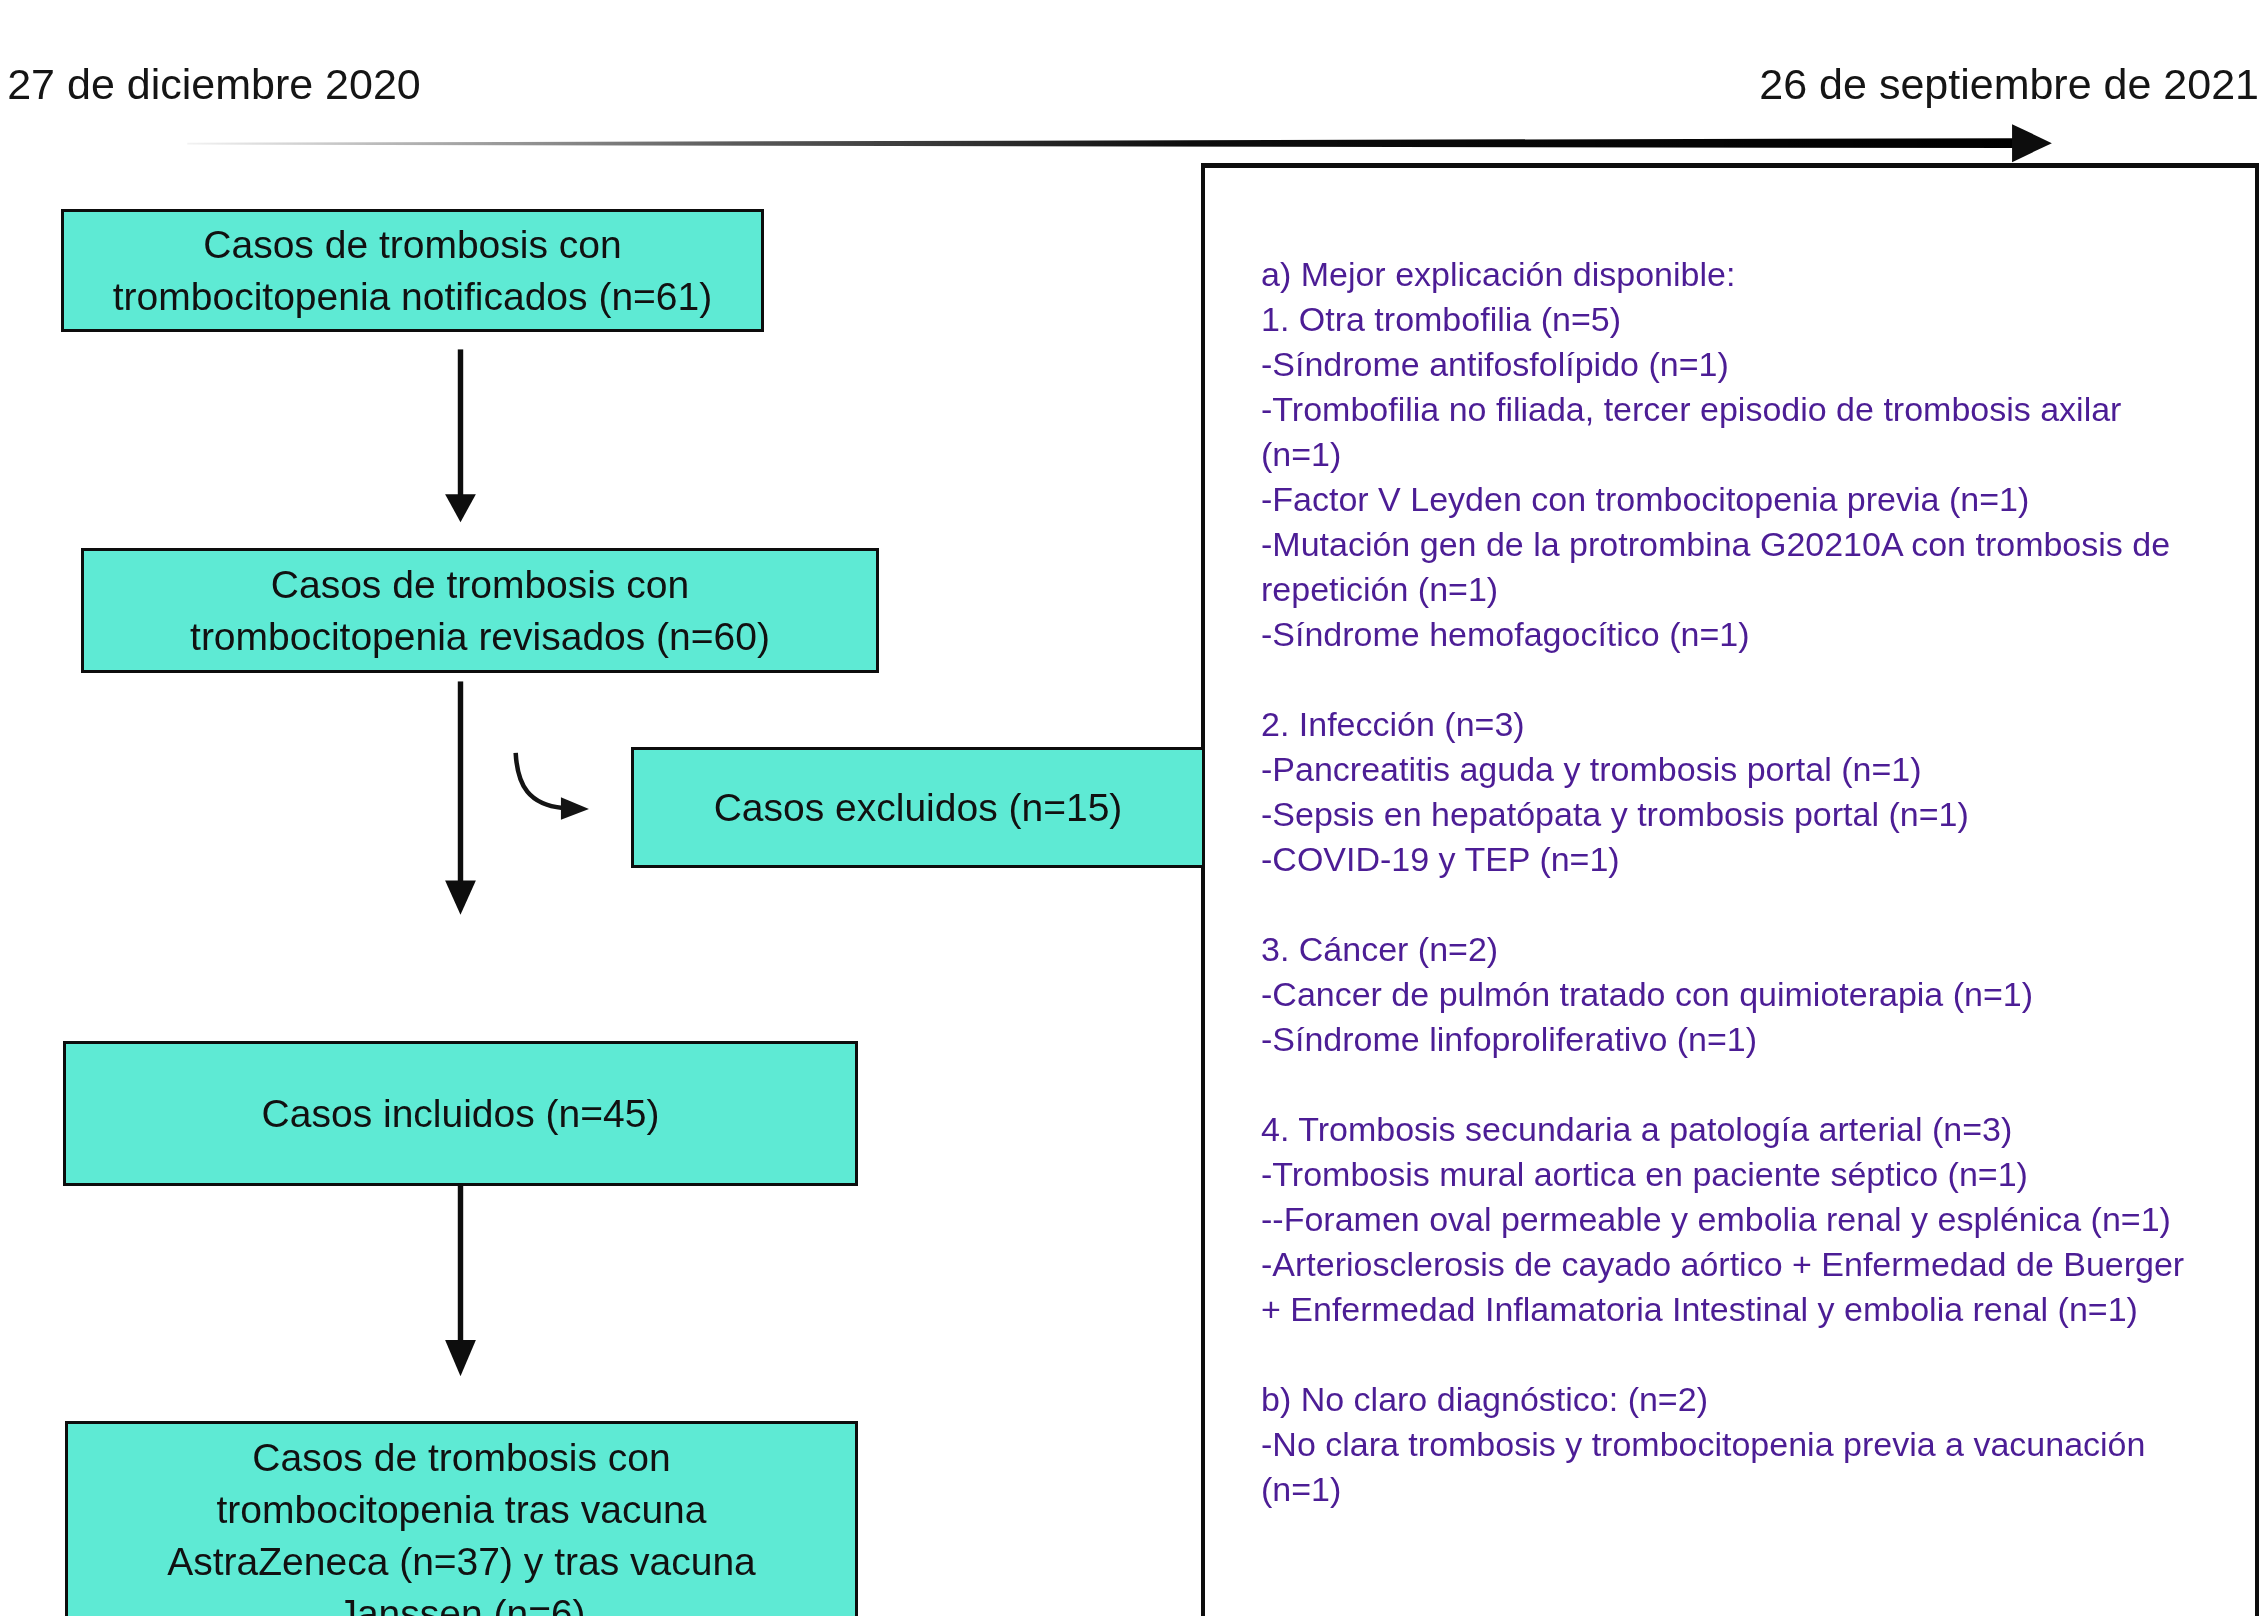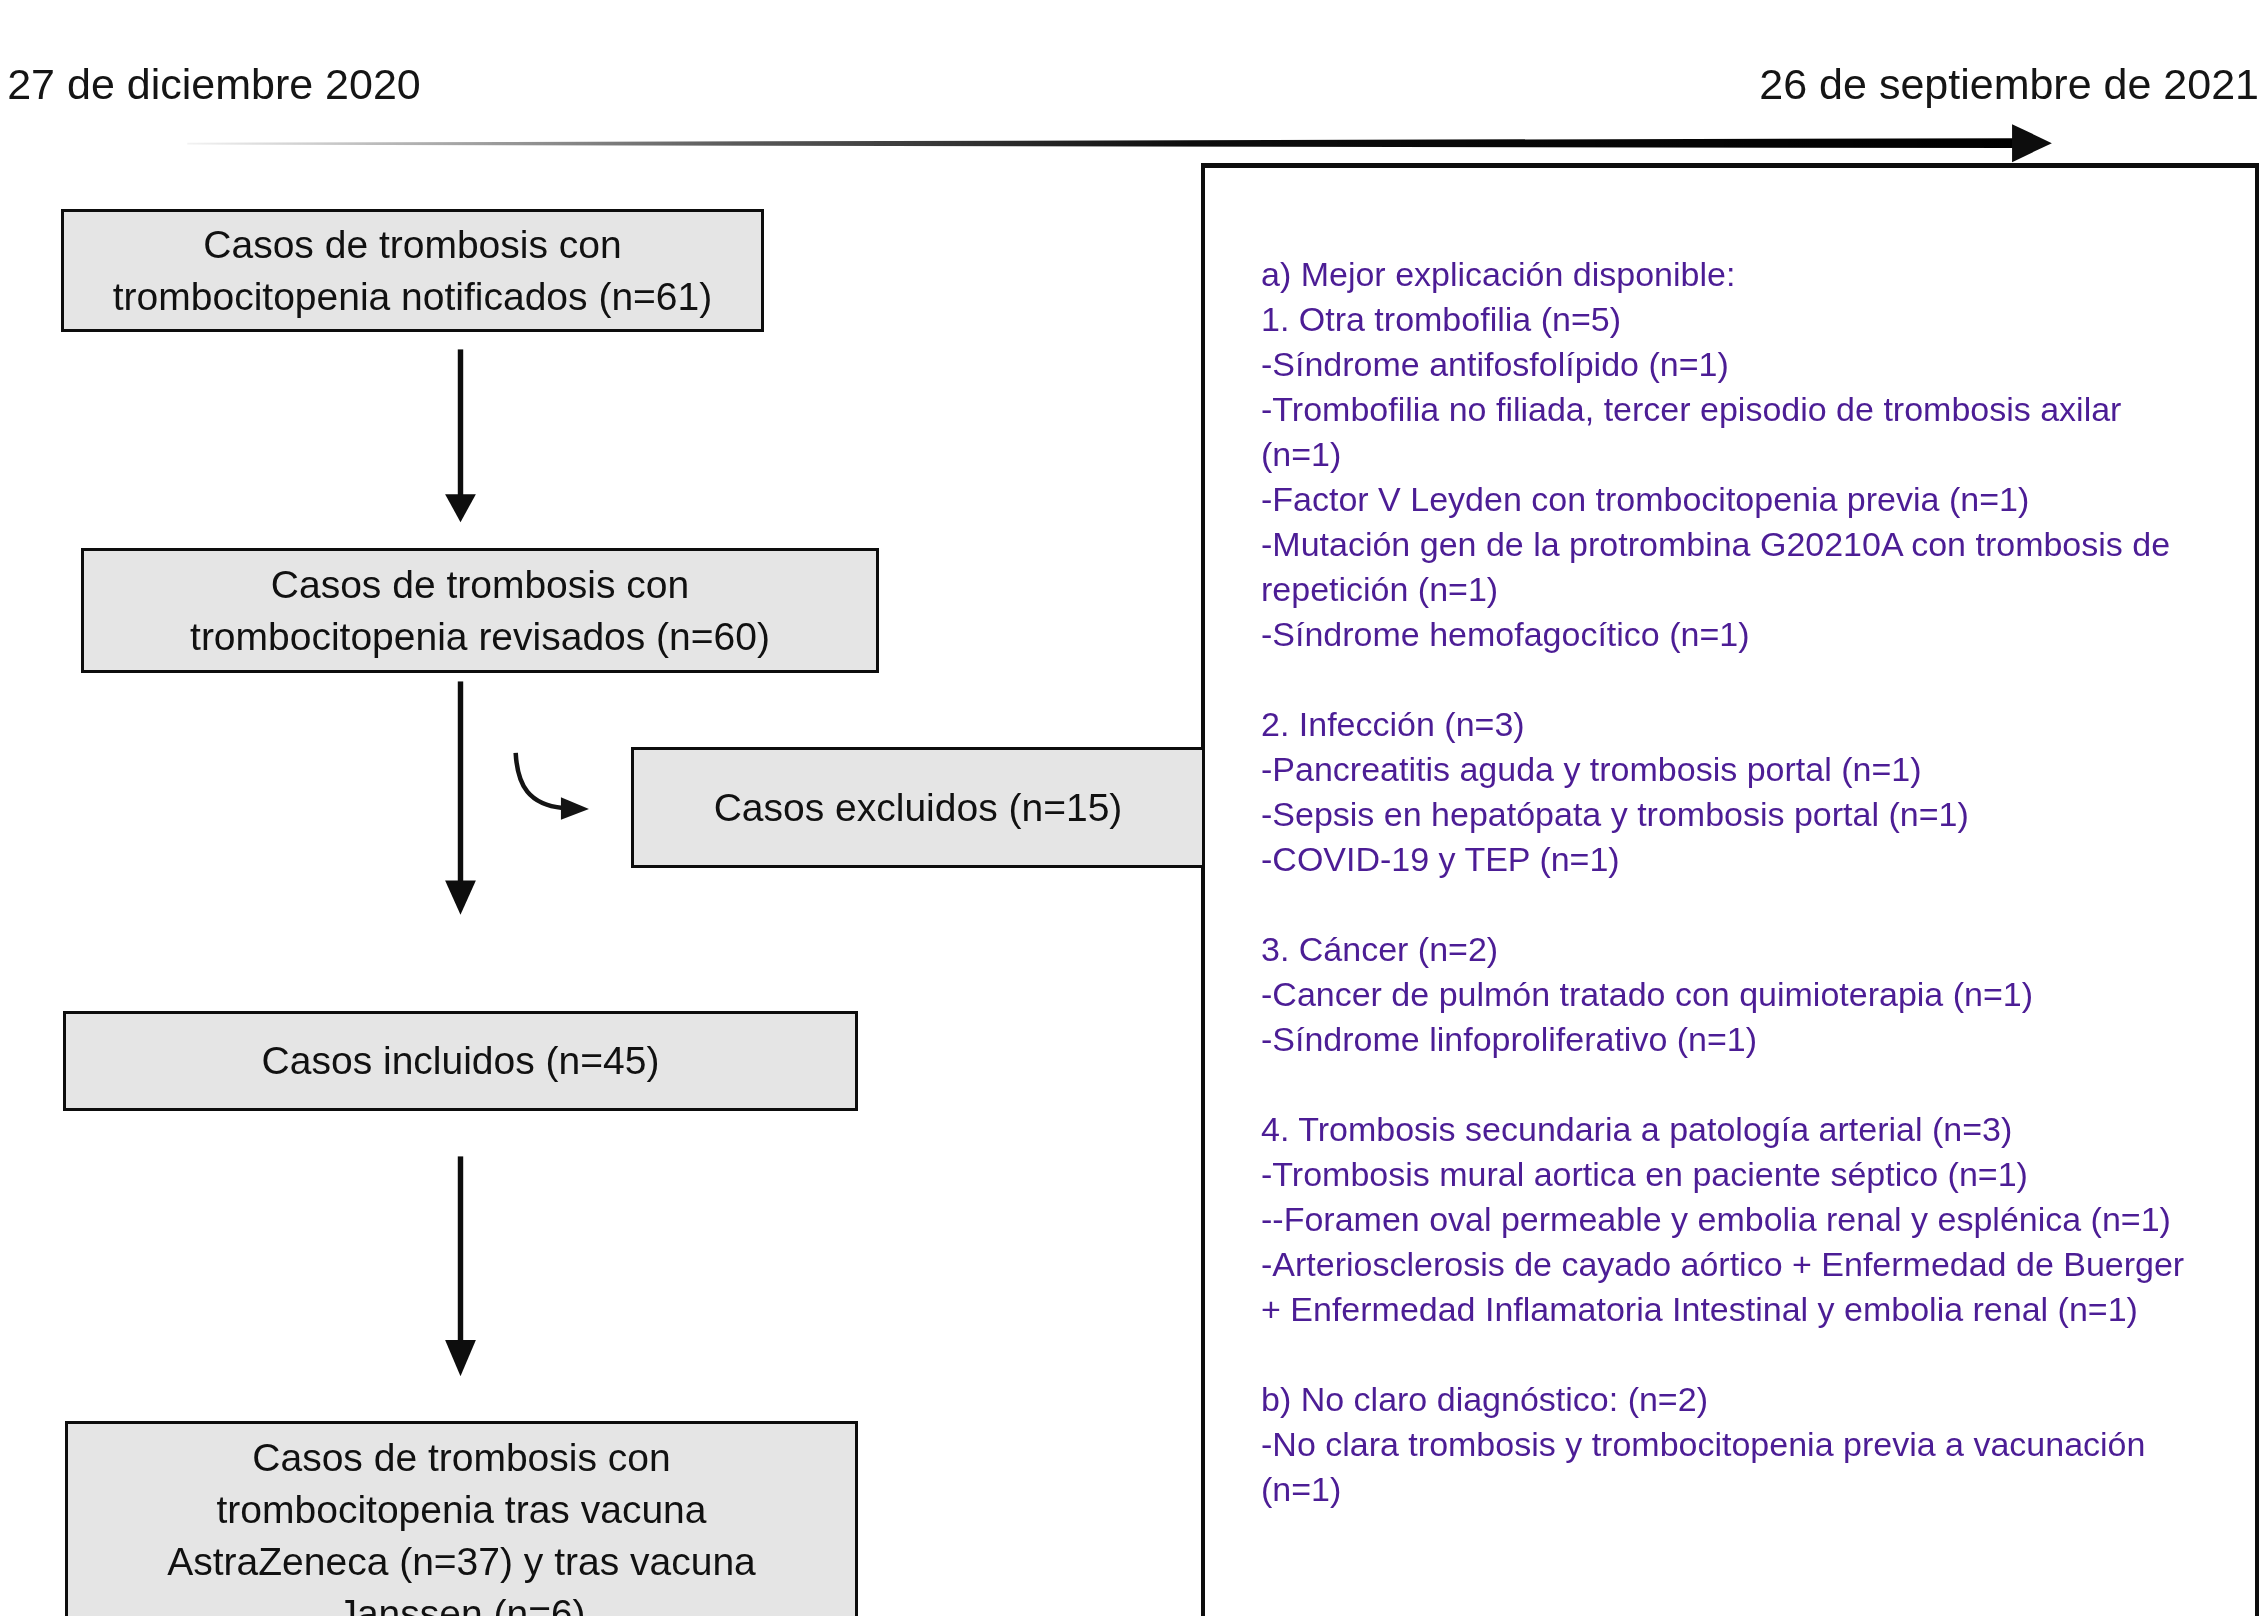--- a/index.html
+++ b/index.html
@@ -33,37 +33,37 @@
     left: 0; top: 0;
     width: 2269px;
     height: 1617px;
     pointer-events: none;
   }
 
   .flow-box {
     position: absolute;
     box-sizing: border-box;
     border: 3.6px solid #0d0d0d;
-    background: #e5e5e5;
+    background: #5eead4;
     display: flex;
     flex-direction: column;
     align-items: center;
     justify-content: center;
     text-align: center;
     font-size: 39px;
     z-index: 2;
   }
   .box-line {
     line-height: 52px;
     white-space: nowrap;
   }
   .box-notificados { left: 61px;  top: 161px;  width: 703px; height: 123px; }
   .box-revisados   { left: 81px;  top: 500px;  width: 798px; height: 125px; }
   .box-excluidos   { left: 631px; top: 699px;  width: 574px; height: 121px; }
-  .box-incluidos   { left: 63px;  top: 963px; width: 795px; height: 100px; }
+  .box-incluidos   { left: 63px;  top: 993px; width: 795px; height: 145px; }
   .box-vacunas     { left: 65px;  top: 1373px; width: 793px; height: 229px; }
 
   .exclusions-panel {
     position: absolute;
     box-sizing: border-box;
     left: 1201px;
     top: 115px;
     width: 1058px;
     height: 1487px;
     border: 4.5px solid #0d0d0d;

